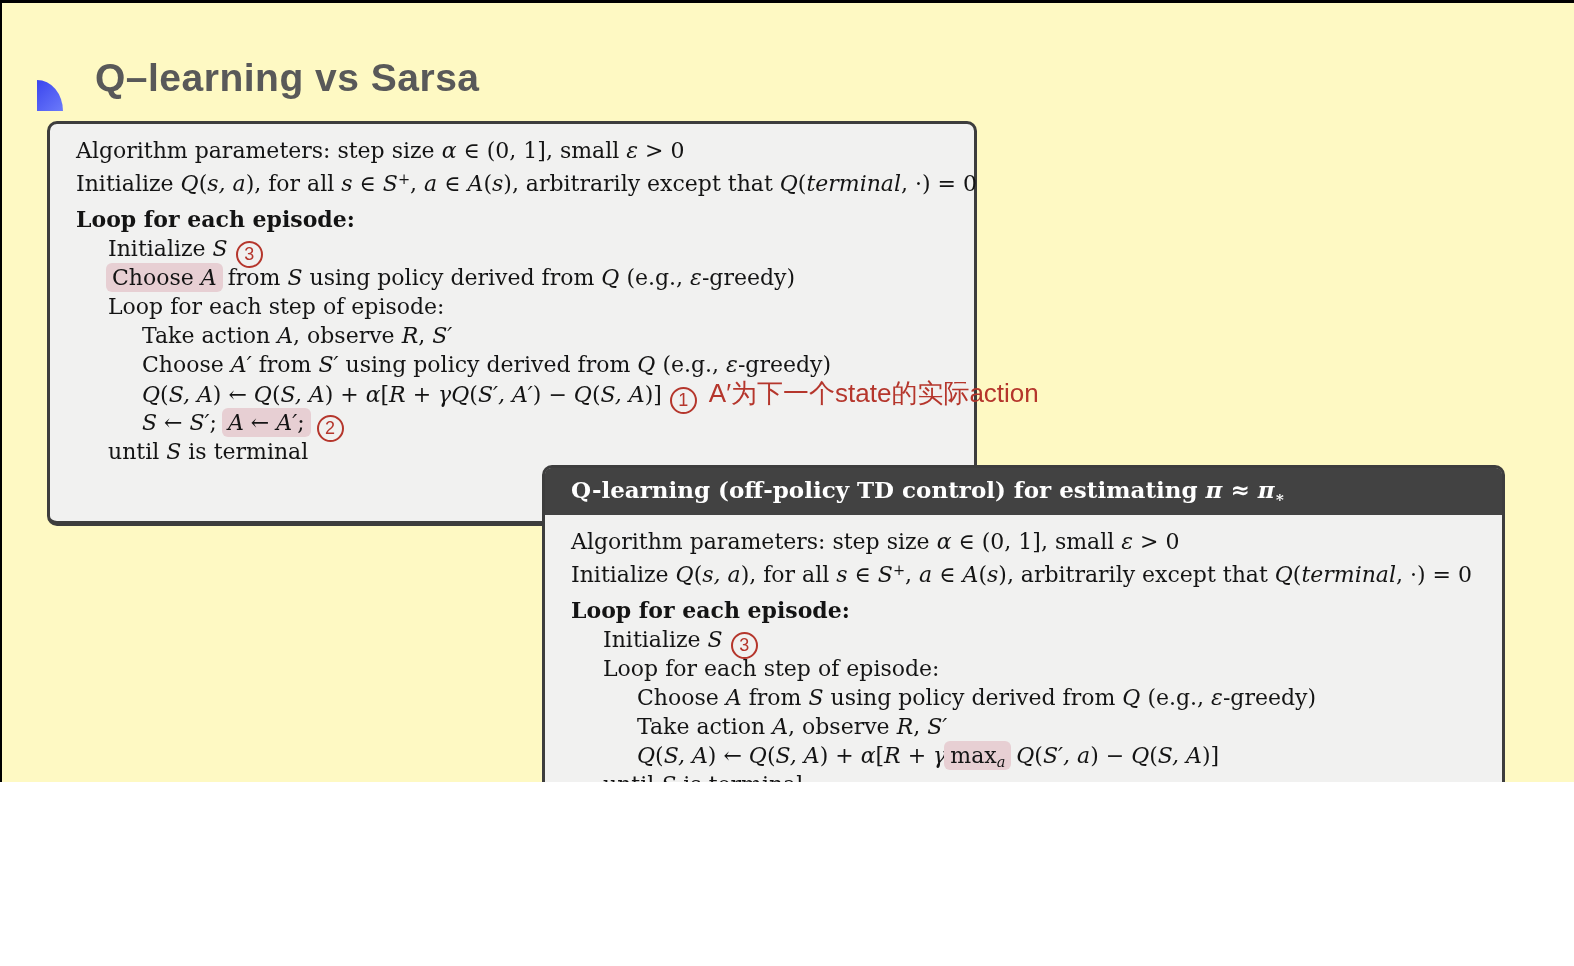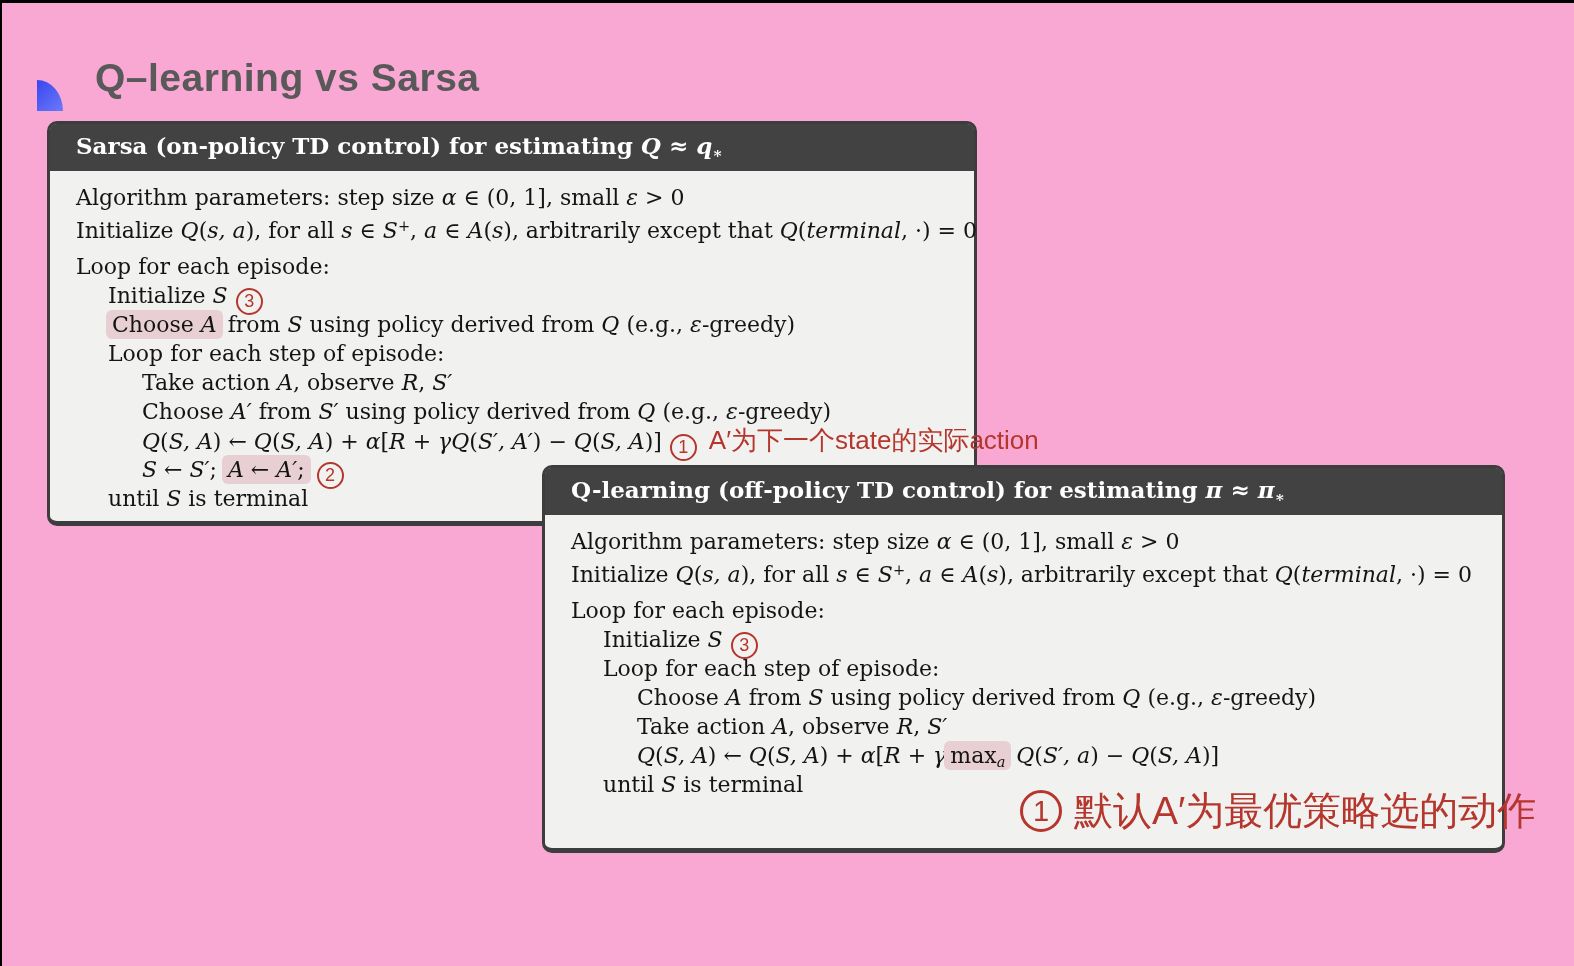--- a/index.html
+++ b/index.html
@@ -1,17 +1,17 @@
 <!DOCTYPE html>
 <html><head>
 <meta charset="utf-8">
 <style>
   html,body { margin:0; padding:0; background:#ffffff; }
   .canvas {
-    position:relative; width:1574px; height:966px; background:#f9a8d4;
+    position:relative; width:1574px; height:782px; background:#fef9c3;
     border-top:3px solid #000; border-left:2px solid #000;
     box-sizing:border-box; overflow:hidden;
     font-family:"DejaVu Serif", serif;
   }
   .logo {
     position:absolute; left:35px; top:77px; width:26px; height:31px;
     background:linear-gradient(135deg,#3a45ee 0%, #6b7afa 100%);
     border-radius:0 100% 0 0;
   }
   .title {
@@ -25,21 +25,21 @@
     border-radius:10px;
   }
   .sarsa  { left:45px;  top:118px; width:930px; height:405px; z-index:1; }
   .qlearn { left:540px; top:462px; width:963px; height:388px; z-index:2; }
   .algo-header {
     background:#424242; color:#ffffff; font-weight:bold; font-size:23px;
     padding:8px 26px 9px 26px; border-radius:6px 6px 0 0; white-space:nowrap;
   }
   .algo-body { padding:12px 16px 0 26px; font-size:22px; color:#141414; }
   .algo-line { white-space:nowrap; line-height:29px; height:29px; overflow:visible; }
-  .algo-line.gap { margin-top:11px; }
+  .algo-line.gap { margin-top:11px;font-weight:bold; }
   .indent-1 { padding-left:32px; }
   .indent-2 { padding-left:66px; }
   .mi   { font-style:italic; }
   .msub { font-size:0.66em; font-style:italic; vertical-align:-0.28em; }
   .msup { font-size:0.66em; vertical-align:0.5em; }
   .hl   { background:#e7cfd3; border-radius:6px; padding:2px 6px; margin:12px -2px; }
   .circ {
     display:inline-flex; align-items:center; justify-content:center;
     box-sizing:border-box; width:27px; height:27px; margin-left:8px;
     border:2.5px solid #b5362c; border-radius:50%;
@@ -58,23 +58,20 @@
   }
 </style>
 </head>
 <body>
 
 <div class="canvas">
   <div class="logo"></div>
   <h1 class="title">Q–learning vs Sarsa</h1>
 
   <section class="algo-box sarsa">
-    <header class="algo-header">
-      <span><span class="">Sarsa (on-policy TD control) for estimating </span><span class="mi">Q</span><span class=""> ≈ </span><span class="mi">q</span><span class="msub">∗</span></span>
-    </header>
     <div class="algo-body">
         <div class="algo-line indent-0"><span class="">Algorithm parameters: step size </span><span class="mi">α</span><span class=""> ∈ (0, 1], small </span><span class="mi">ε</span><span class=""> &gt; 0</span></div>
         <div class="algo-line indent-0"><span class="">Initialize </span><span class="mi">Q</span><span class="">(</span><span class="mi">s, a</span><span class="">), for all </span><span class="mi">s</span><span class=""> ∈ </span><span class="mi">S</span><span class="msup">+</span><span class="">, </span><span class="mi">a</span><span class=""> ∈ </span><span class="mi">A</span><span class="">(</span><span class="mi">s</span><span class="">), arbitrarily except that </span><span class="mi">Q</span><span class="">(</span><span class="mi">terminal</span><span class="">, ·) = 0</span></div>
         <div class="algo-line indent-0 gap"><span class="">Loop for each episode:</span></div>
         <div class="algo-line indent-1"><span class="">Initialize </span><span class="mi">S</span><span class="circ">3</span></div>
         <div class="algo-line indent-1"><span class="hl"><span class="">Choose </span><span class="mi">A</span></span><span class=""> from </span><span class="mi">S</span><span class=""> using policy derived from </span><span class="mi">Q</span><span class=""> (e.g., </span><span class="mi">ε</span><span class="">-greedy)</span></div>
         <div class="algo-line indent-1"><span class="">Loop for each step of episode:</span></div>
         <div class="algo-line indent-2"><span class="">Take action </span><span class="mi">A</span><span class="">, observe </span><span class="mi">R</span><span class="">, </span><span class="mi">S′</span></div>
         <div class="algo-line indent-2"><span class="">Choose </span><span class="mi">A′</span><span class=""> from </span><span class="mi">S′</span><span class=""> using policy derived from </span><span class="mi">Q</span><span class=""> (e.g., </span><span class="mi">ε</span><span class="">-greedy)</span></div>
         <div class="algo-line indent-2"><span class="mi">Q</span><span class="">(</span><span class="mi">S, A</span><span class="">) ← </span><span class="mi">Q</span><span class="">(</span><span class="mi">S, A</span><span class="">) + </span><span class="mi">α</span><span class="">[</span><span class="mi">R</span><span class=""> + </span><span class="mi">γQ</span><span class="">(</span><span class="mi">S′, A′</span><span class="">) − </span><span class="mi">Q</span><span class="">(</span><span class="mi">S, A</span><span class="">)]</span><span class="circ">1</span><span class="cn">A′为下一个state的实际action</span></div>

